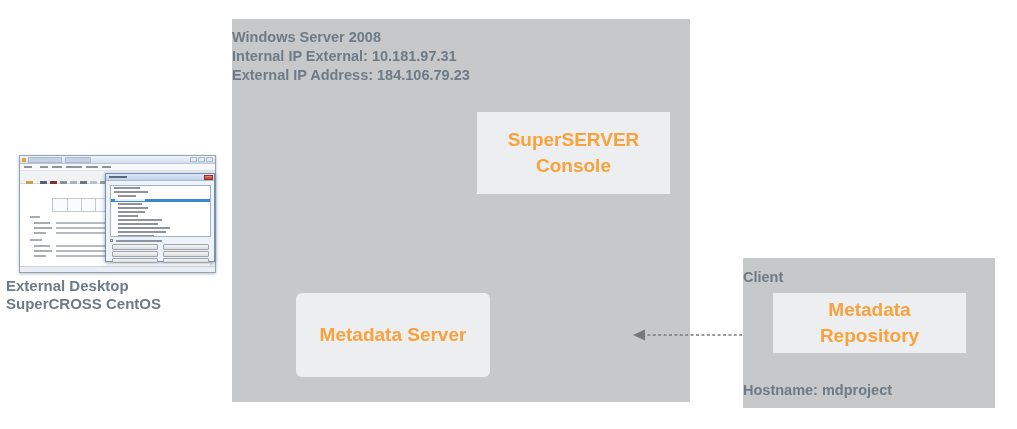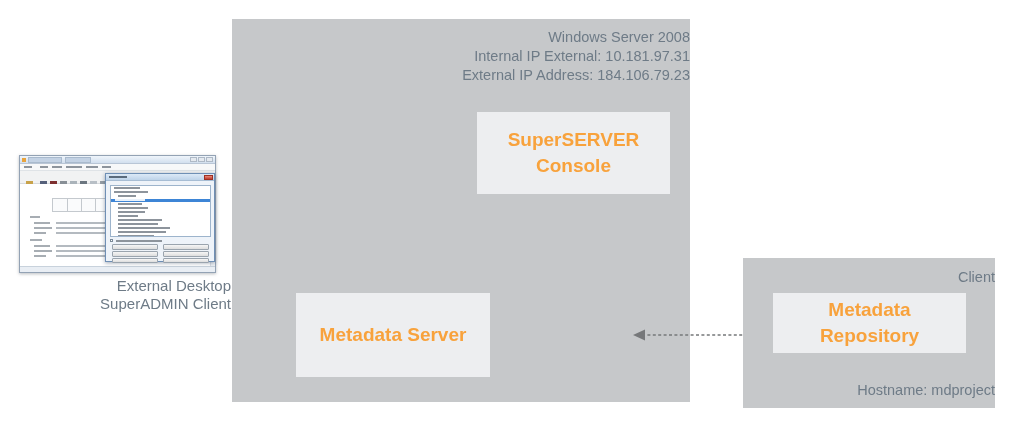--- a/index.html
+++ b/index.html
@@ -15,57 +15,56 @@
   
   .group-box {
     position: absolute;
     background: #c6c8ca;
   }
   .win-server { left: 232px; top: 19px; width: 458px; height: 383px; }
   .centos     { left: 743px; top: 258px; width: 252px; height: 150px; }
 
   .slate-text {
     color: #6e7b87;
-    font-weight: normal;
-    text-align: right;
+    font-weight: bold;
+    text-align: left;
   }
   .server-header {
     position: absolute;
     left: 0; top: 9px; width: 100%;
     font-size: 14.5px;
     line-height: 19px;
   }
   .centos-title {
     position: absolute;
     left: 0; top: 11px; width: 100%;
     font-size: 14.5px;
   }
   .centos-hostname {
     position: absolute;
     left: 0; top: 124px; width: 100%;
     font-size: 14.5px;
-    padding-left: 40px;
   }
   
   .comp-box {
     position: absolute;
     background: #edeef0;
     color: #f8a23c;
     font-weight: bold;
     font-size: 19px;
     line-height: 26px;
     display: flex;
     align-items: center;
     justify-content: center;
     text-align: center;
   }
   .b-sa-server  { left: 25px;  top: 93px;  width: 195px; height: 82px; padding: 0 28px; }
   .b-sa-console { left: 245px; top: 93px;  width: 193px; height: 82px; padding: 0 28px; }
   .b-superserver{ left: 26px;  top: 189px; width: 412px; height: 56px; }
-  .b-md-server  { left: 64px;  top: 274px; width: 194px; height: 84px; }
+  .b-md-server  { left: 64px;  top: 274px; width: 194px; height: 84px; border-radius: 6px; }
   .b-oracle     { left: 283px; top: 274px; width: 118px; height: 84px; padding: 0 20px; }
   .b-md-repo    { left: 30px;  top: 35px;  width: 193px; height: 60px; padding: 0 30px; }
 
   
   .connector { position: absolute; left: 631px; top: 326px; }
 
   
   .client-caption {
     position: absolute;
     left: 6px; top: 277px; width: 225px;
@@ -279,21 +278,21 @@
         <span class="dlg-btn db3"></span>
         <span class="dlg-btn db4"></span>
         <span class="dlg-btn db5"></span>
         <span class="dlg-btn db6"></span>
       </div>
     </div>
   </div>
 
   <div class="client-caption slate-text">
     <div>External Desktop</div>
-    <div>SuperADMIN Client</div>
+    <div>SuperCROSS CentOS</div>
   </div>
 
   <div class="group-box win-server">
     <div class="server-header slate-text">
       <div>Windows Server 2008</div>
       <div>Internal IP External: 10.181.97.31</div>
       <div>External IP Address: 184.106.79.23</div>
     </div>
     <div class="comp-box b-sa-console">
       <span>SuperSERVER Console</span>

